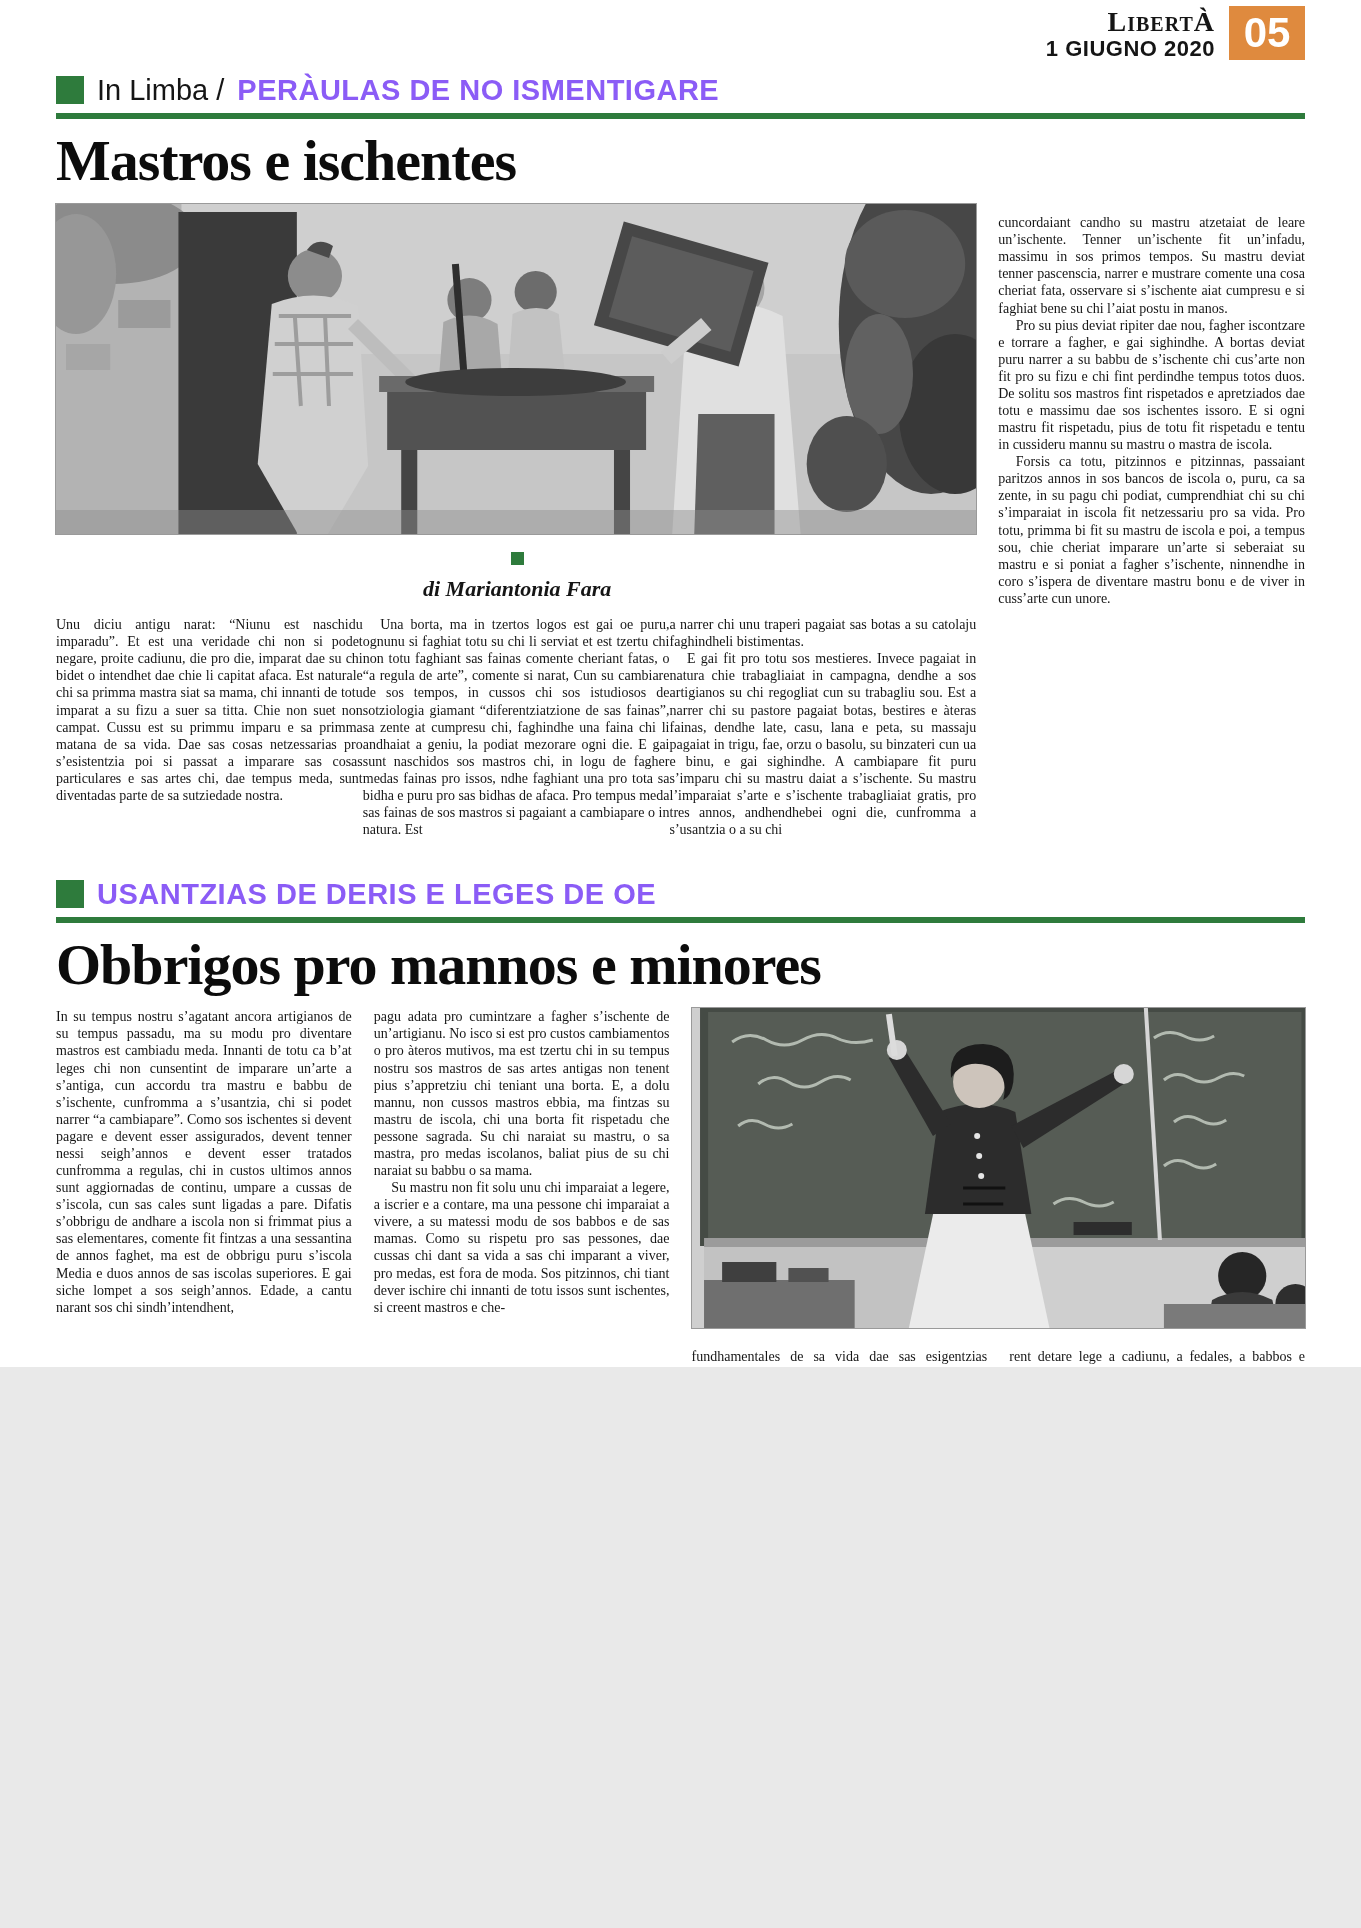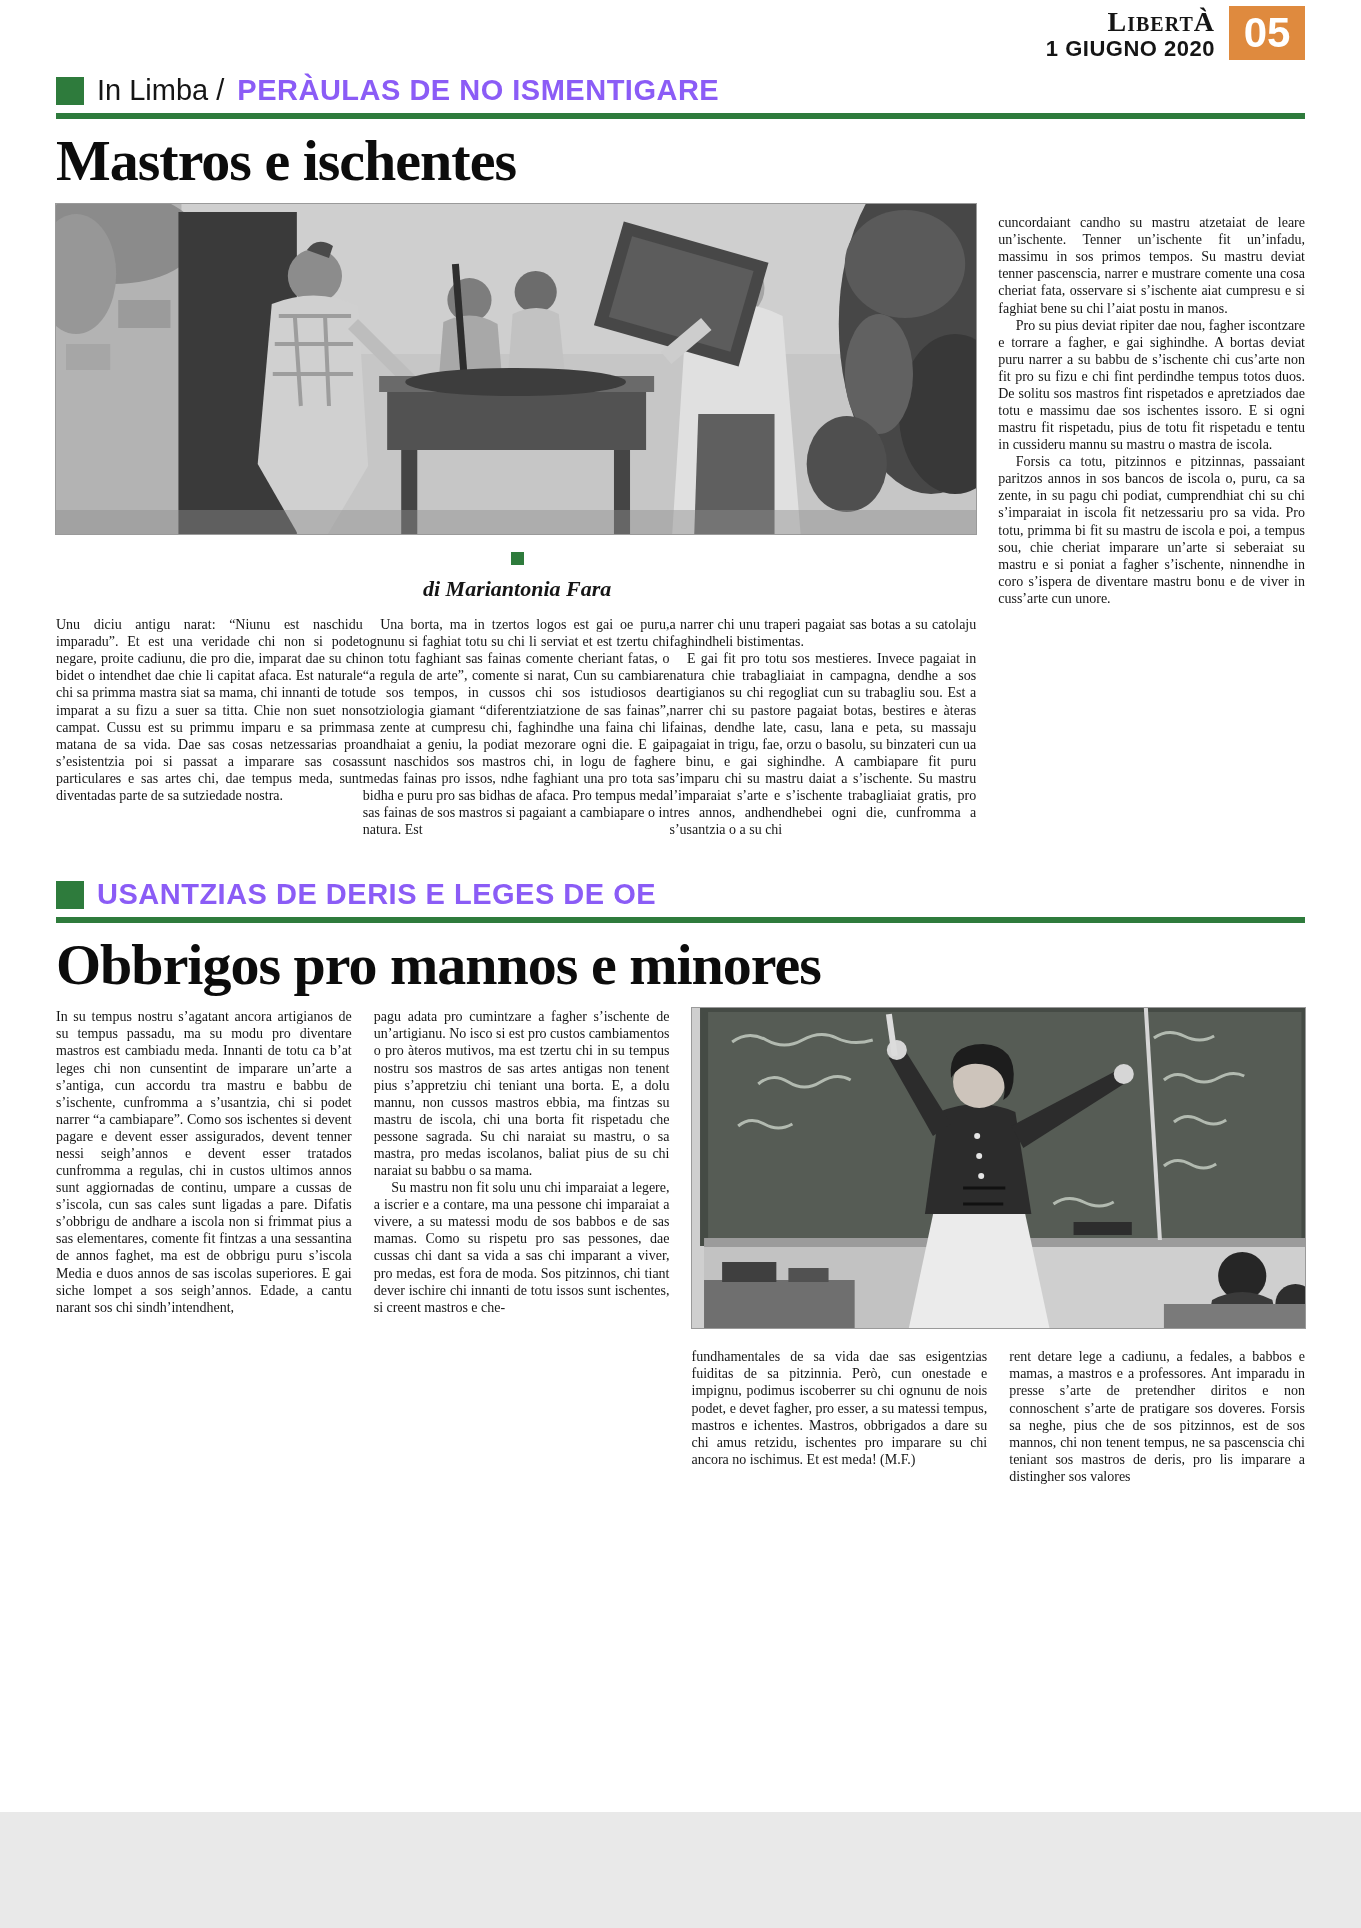--- a/index.html
+++ b/index.html
@@ -1,34 +1,34 @@
 <!DOCTYPE html>
 <html lang="it"><head>
 <meta charset="utf-8">
 <style>
   * { box-sizing: border-box; }
   html,body { margin:0; padding:0; background:#e9e9e9; }
   .page {
-    width:1361px; height:1812px; margin:0 auto; background:#ffffff;
+    width:1361px; height:1367px; margin:0 auto; background:#ffffff;
     position:relative; overflow:hidden; color:#151515;
     font-family:"Liberation Serif", serif;
     padding:0 56px;
   }
   
   .header { display:flex; justify-content:flex-end; align-items:flex-end; gap:14px; padding-top:16px; height:60px; }
   .mast-block { display:flex; flex-direction:column; align-items:flex-end; justify-content:flex-end; line-height:1; }
   .masthead-title { font-family:"Liberation Serif", serif; font-weight:bold; font-variant:small-caps; font-size:28px; letter-spacing:1px; }
   .masthead-date { font-family:"Liberation Sans", sans-serif; font-weight:bold; font-size:22px; margin-top:2px; letter-spacing:0.5px; }
   .page-badge {
     width:76px; height:54px; background:#df8a3e; color:#ffffff;
     font-family:"Liberation Sans", sans-serif; font-weight:bold; font-size:42px;
     display:flex; align-items:center; justify-content:center; line-height:1;
   }
   
-  .kicker { display:flex; align-items:center; gap:13px; font-family:"Liberation Sans", sans-serif; font-size:29px; line-height:1; }
+  .kicker { display:flex; align-items:flex-start; gap:13px; font-family:"Liberation Sans", sans-serif; font-size:29px; line-height:1; }
   .kicker-1 { margin-top:16px; }
   .kicker-2 { margin-top:42px; }
   .sq { background:#2e7b3c; flex:0 0 auto; }
   .sq-big { width:28px; height:28px; }
   .sq-small { width:13px; height:13px; }
   .kicker-plain { color:#151515; font-weight:400; }
   .kicker-hl { color:#8b5cf6; font-weight:bold; letter-spacing:0.5px; }
   .rule { height:6px; background:#2e7b3c; margin-top:8px; }
   .headline {
     font-family:Liberation Serif, serif; font-weight:bold; color:#0c0c0c;

